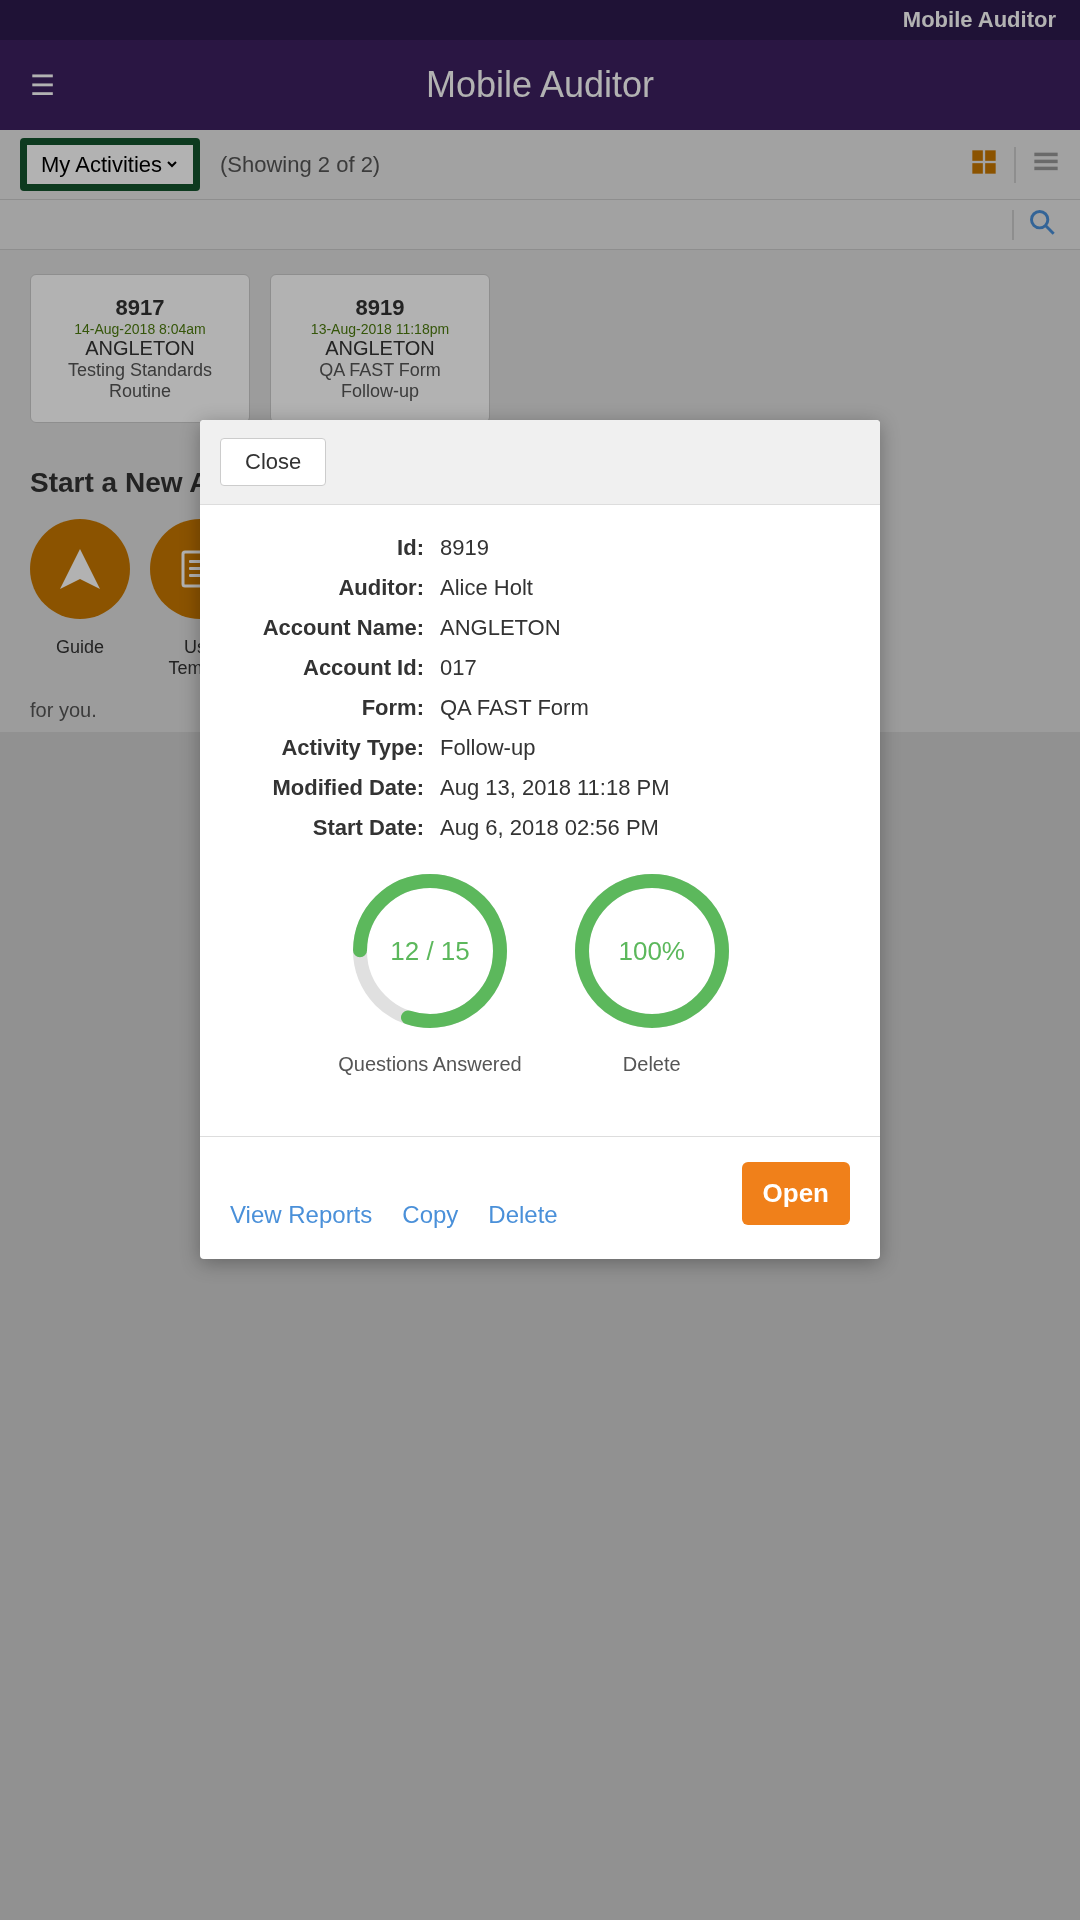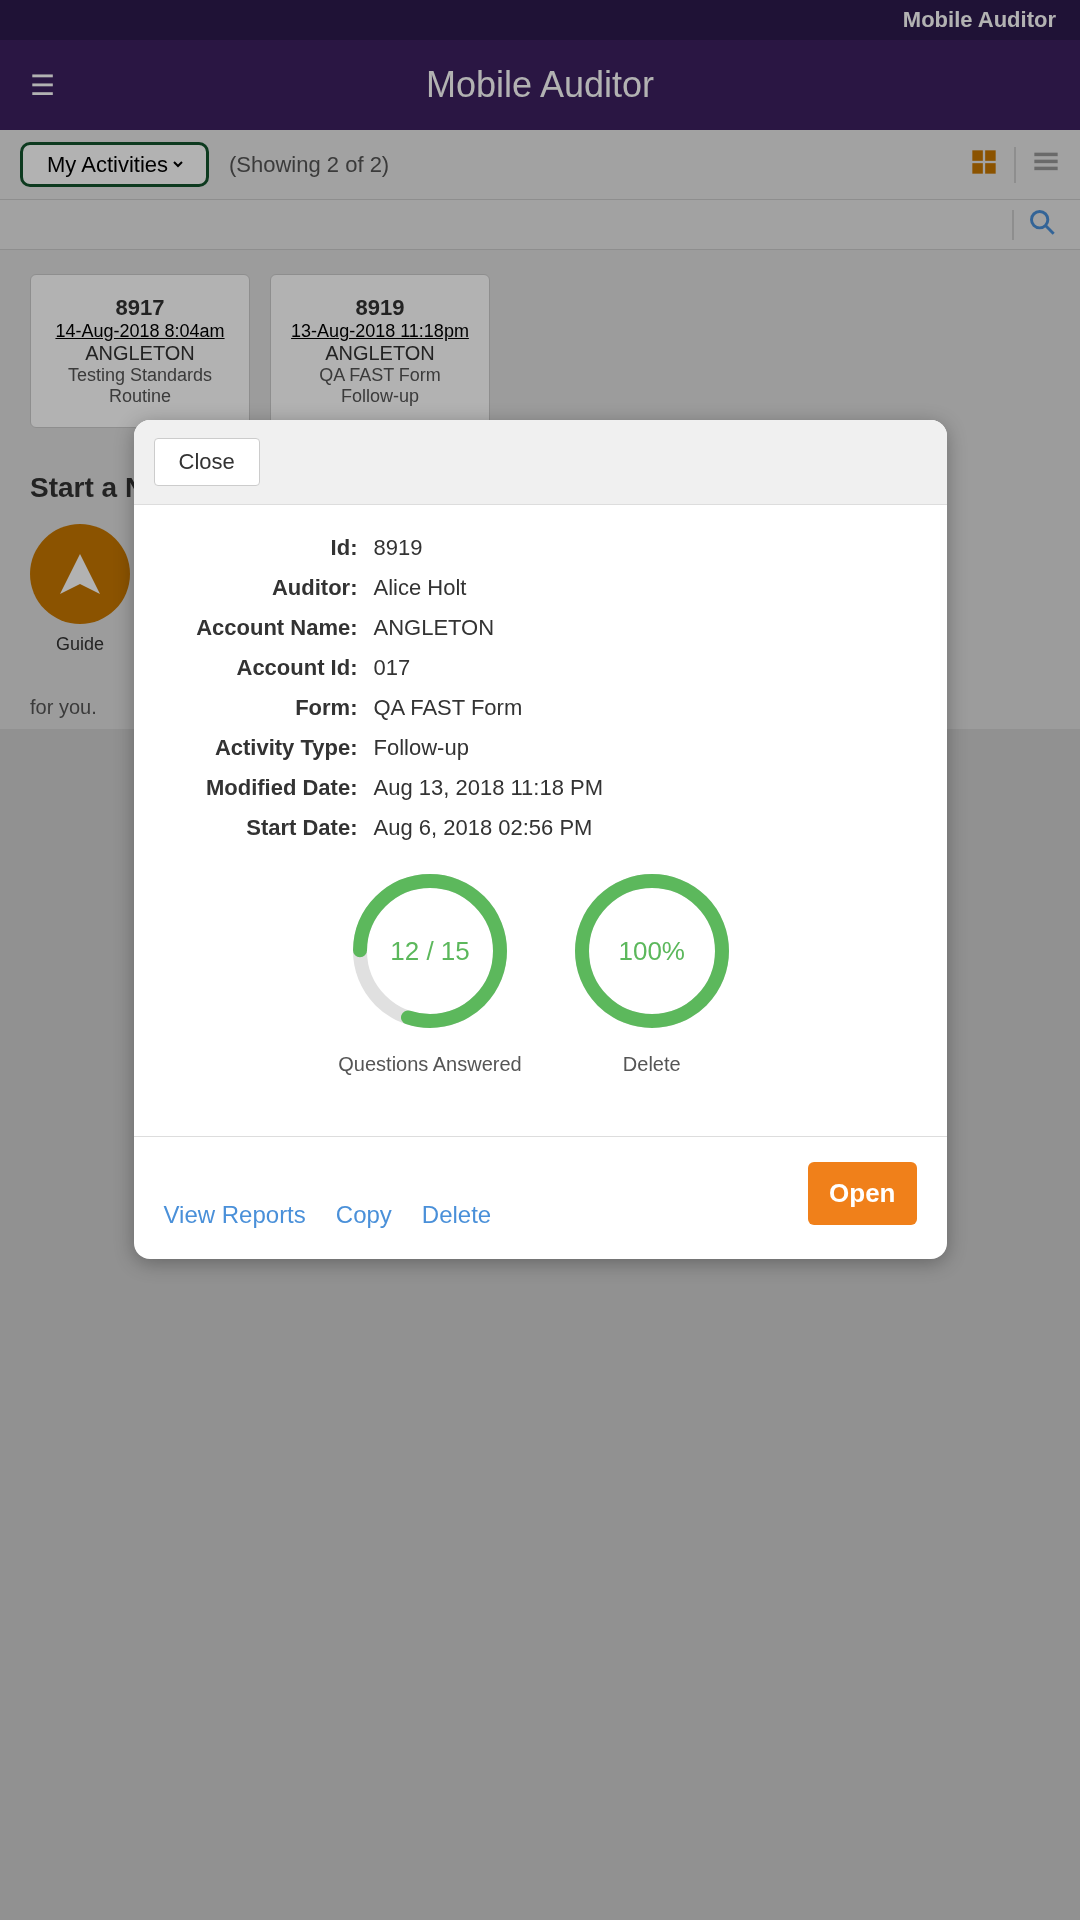--- a/index.html
+++ b/index.html
@@ -54,24 +54,24 @@
       background: #e8e8e8;
       height: 70px;
       display: flex;
       align-items: center;
       padding: 0 20px;
       border-bottom: 1px solid #ccc;
     }
     .activity-select-wrapper {
       display: flex;
       align-items: center;
-      border: 3px solid #14532d;
+      border: 7px solid #14532d;
       background: white;
-      border-radius: 10px;
-      padding: 6px 20px;
+      border-radius: 4px;
+      padding: 6px 10px;
       min-width: 180px;
     }
     .activity-select-wrapper select {
       border: none;
       background: transparent;
       font-size: 22px;
       outline: none;
       cursor: pointer;
     }
     .showing-text {
@@ -140,23 +140,22 @@
       align-items: center;
       gap: 0;
       cursor: pointer;
     }
     .card-id {
       font-size: 22px;
       font-weight: bold;
       color: #333;
     }
     .card-date {
-      font-size: 18px;
-      color: #000000;
-      text-decoration: underline;
+      font-size: 14px;
+      color: #4d7c0f;
     }
     .card-account {
       font-size: 20px;
       color: #333;
     }
     .card-form {
       font-size: 18px;
       color: #555;
     }
     .card-type {
@@ -177,21 +176,21 @@
     }
     .start-buttons-row {
       display: flex;
       gap: 20px;
       flex-wrap: wrap;
     }
     .start-btn {
       display: flex;
       flex-direction: column;
       align-items: center;
-      gap: 10px;
+      gap: 18px;
       cursor: pointer;
     }
     .start-btn-circle {
       width: 100px;
       height: 100px;
       border-radius: 50%;
       background: #c87800;
       display: flex;
       align-items: center;
       justify-content: center;
@@ -224,22 +223,22 @@
       height: 1920px;
       background: rgba(0,0,0,0.3);
       display: flex;
       justify-content: center;
       align-items: flex-start;
       padding-top: 420px;
       z-index: 100;
     }
     .modal {
       background: white;
-      border-radius: 16px;
-      width: 813px;
+      border-radius: 4px;
+      width: 680px;
       box-shadow: 0 4px 20px rgba(0,0,0,0.3);
       overflow: hidden;
     }
     .modal-header {
       background: #f0f0f0;
       padding: 18px 20px;
       border-bottom: 1px solid #ddd;
     }
     .modal-close-btn {
       background: white;

